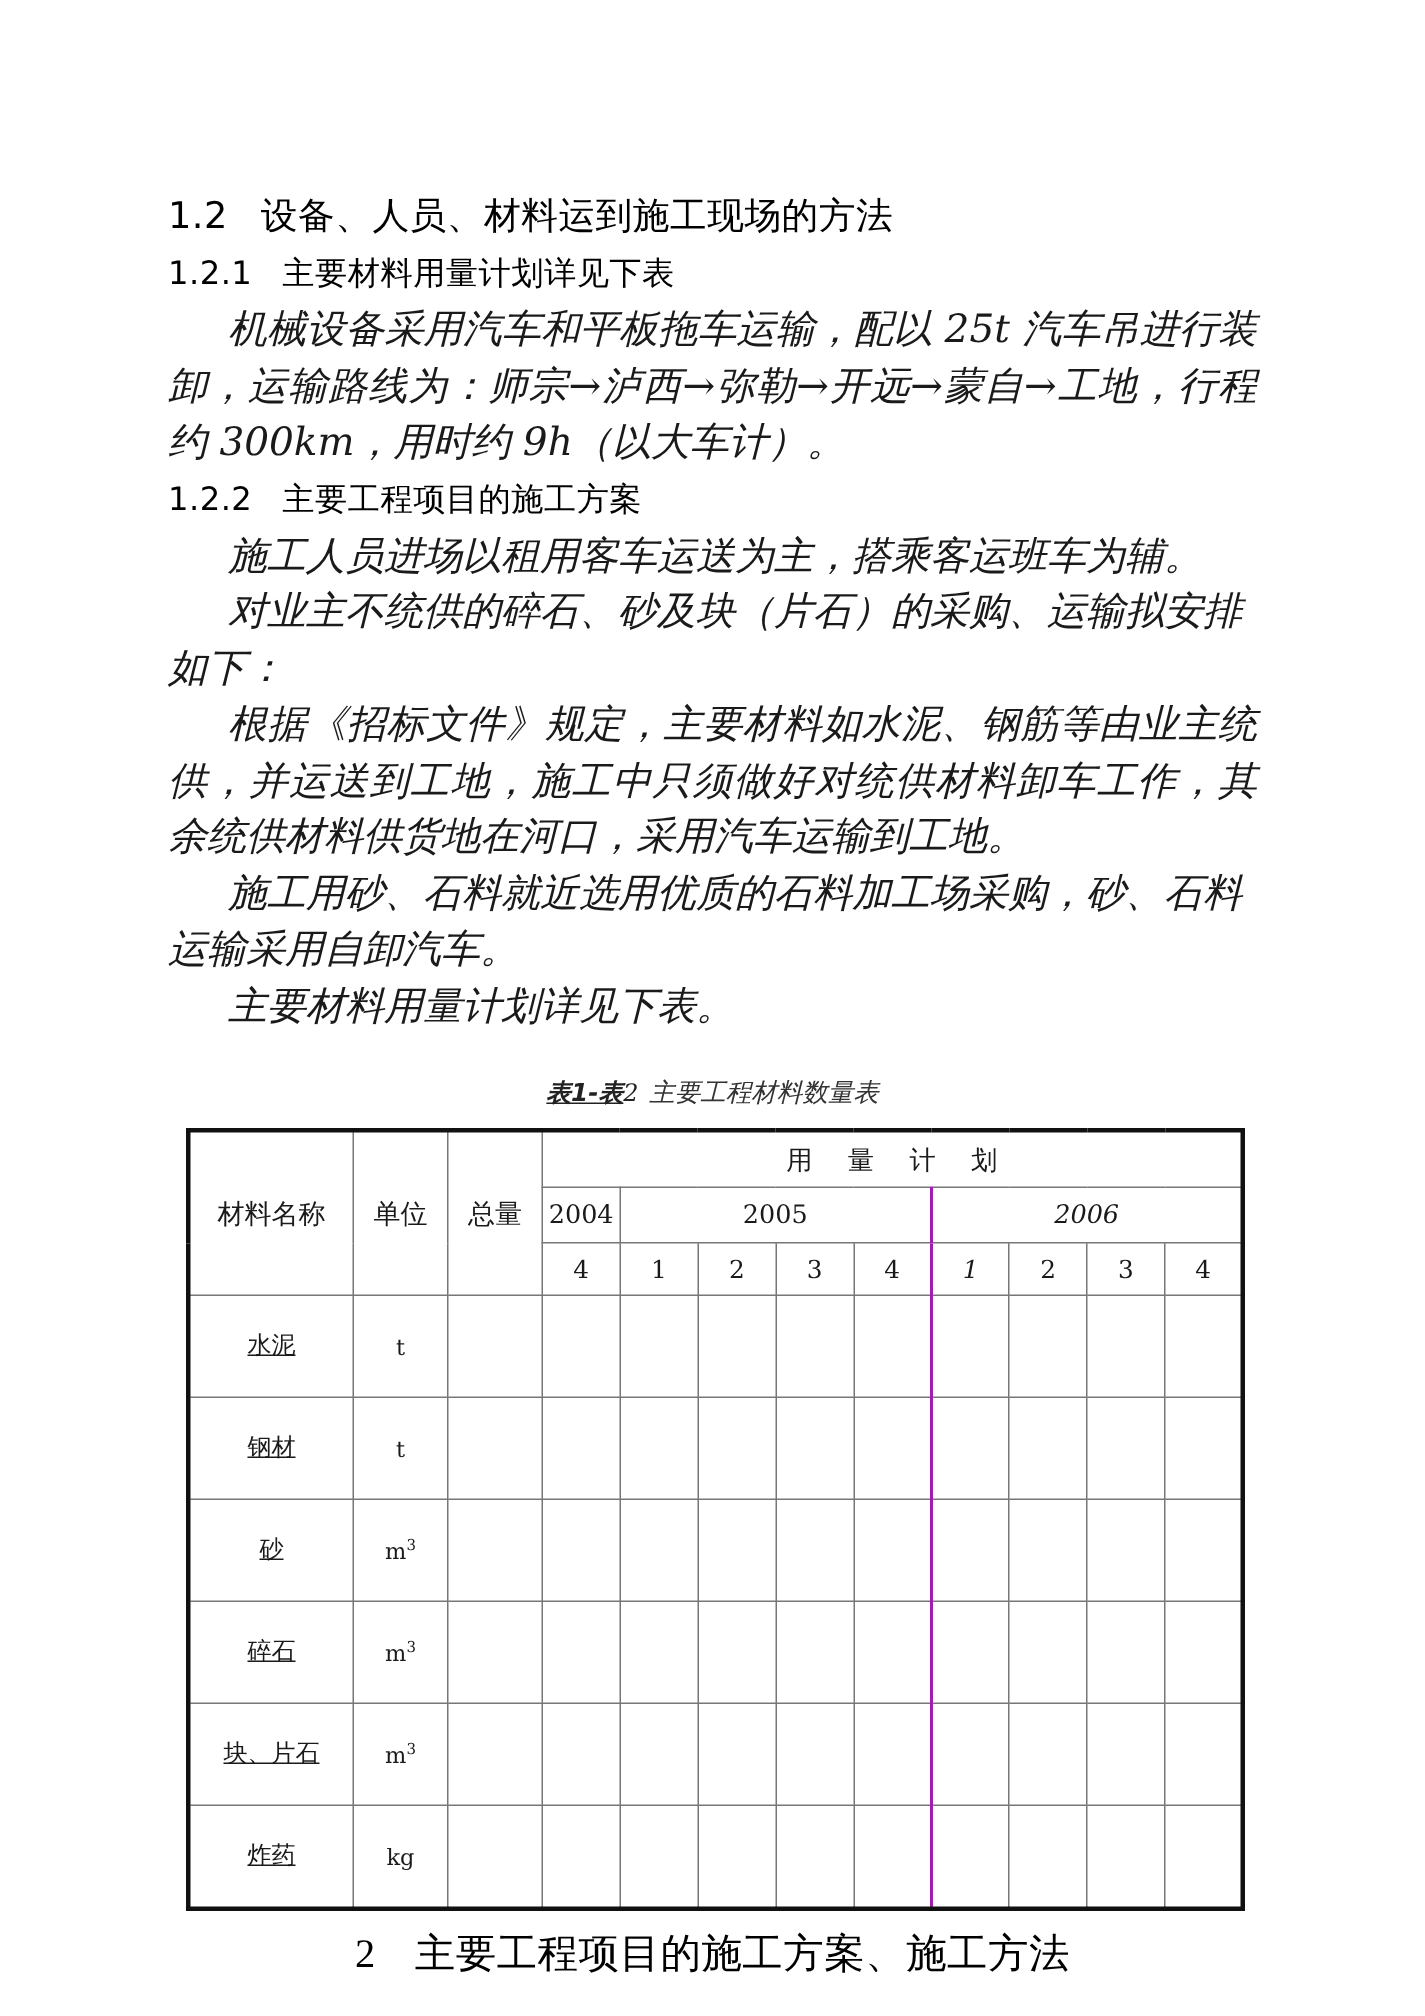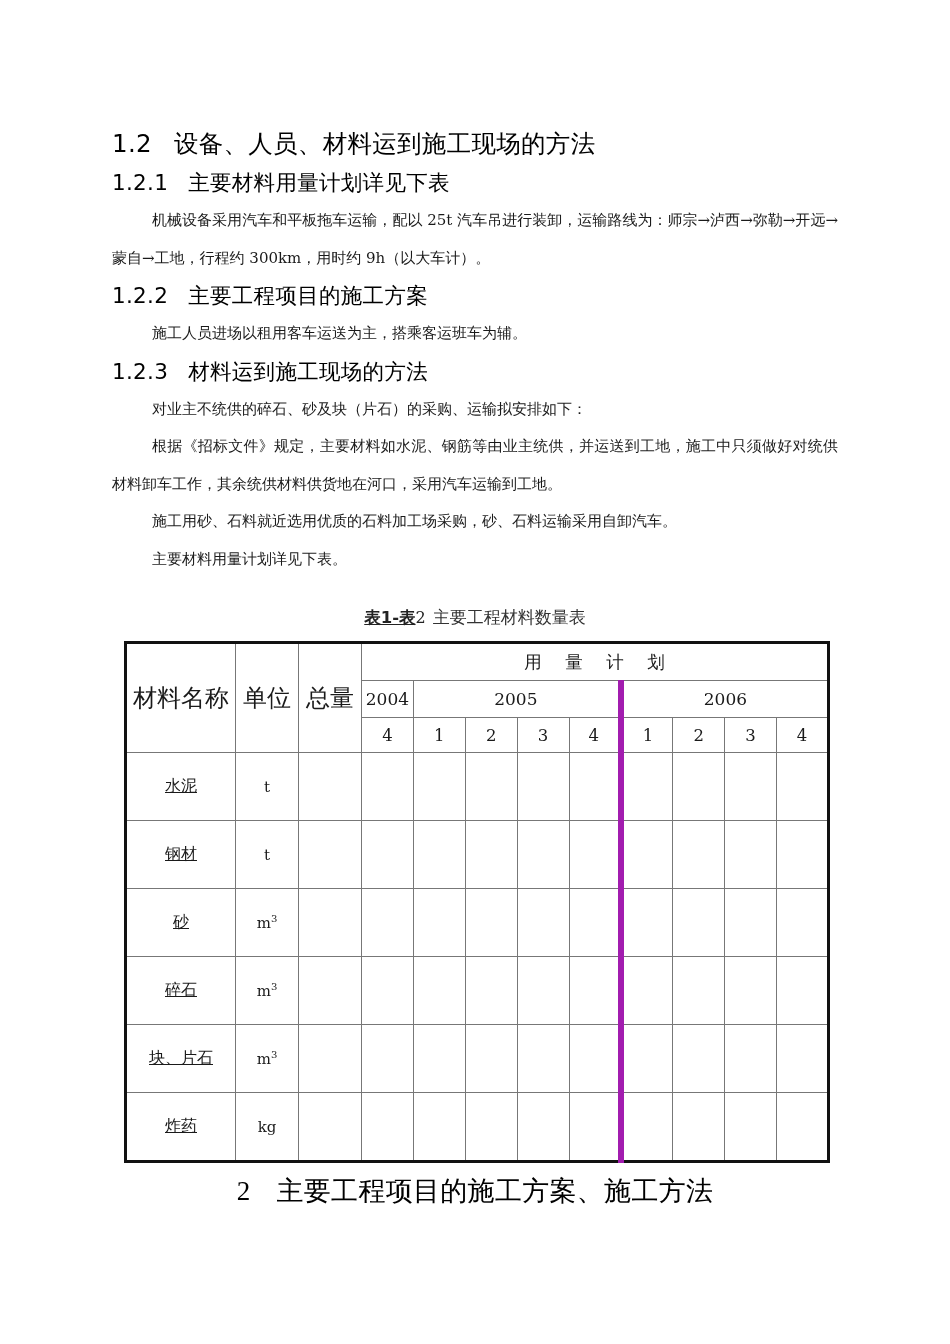--- a/index.html
+++ b/index.html
@@ -61,39 +61,41 @@
     line-height: 44px;
     text-align: center;
     margin-top: 6px;
     font-family: Liberation Serif, serif;
   }
   .h-chapter .h-gap-chapter { display: inline-block; width: 26px; }
 
   
   p.body {
     font-family: "DejaVu Serif", "Liberation Serif", serif;
-    font-size: 15px;
+    font-size: 26px;
     line-height: 37.5px;
     margin: 0;
     text-align: justify;
     text-justify: inter-ideograph;
     color: #1a1a1a;
+    font-style: italic;
   }
   p.indent { text-indent: 40px; }
   p.tight { text-align: left; }
 
   
   .tbl-caption {
     text-align: center;
     font-size: 17px;
     line-height: 26px;
     margin-top: 26px;
     margin-bottom: 10px;
     font-family: "DejaVu Serif", "Liberation Serif", serif;
     color: #222;
+    font-style: italic;
   }
   .tbl-caption .cap-strong {
     font-weight: bold;
     text-decoration: underline;
     font-family: "DejaVu Sans", "Liberation Sans", sans-serif;
     font-size: 16.5px;
   }
   .tbl-caption .cap-num {
     font-size: 16px;
   }
@@ -113,21 +115,21 @@
   .mat-table td {
     border: 1px solid #777;
     text-align: center;
     vertical-align: middle;
     font-family: "DejaVu Serif", "Liberation Serif", serif;
     font-size: 16px;
     color: #1a1a1a;
     padding: 0;
   }
   .mat-table td.head-main {
-    font-size: 24px;
+    font-size: 18px;
   }
   .mat-table td.plan-title {
     font-size: 17.5px;
     letter-spacing: 9px;
     text-indent: 9px;
     height: 36px;
   }
   .mat-table td.year {
     font-size: 17px;
     height: 36px;
@@ -140,21 +142,22 @@
     font-size: 16px;
     text-decoration: underline;
   }
   .mat-table td.unit {
     font-size: 15px;
   }
   .mat-table tr.data-row td {
     height: 67px;
   }
   .mat-table td.sep-left {
-    border-left: 6px solid #a21caf;
+    border-left: 2px solid #a21caf;
+    font-style: italic;
   }
   sup.m3 {
     font-size: 10px;
     vertical-align: super;
   }
 </style>
 </head>
 <body>
 
 <div class="page">
@@ -169,23 +172,20 @@
     </h3>
 
     <p class="body indent">机械设备采用汽车和平板拖车运输，配以 25t 汽车吊进行装卸，运输路线为：师宗→泸西→弥勒→开远→蒙自→工地，行程约 300km，用时约 9h（以大车计）。</p>
 
     <h3 class="h-minor">
       <span class="h-num">1.2.2</span><span class="h-gap-minor"></span><span>主要工程项目的施工方案</span>
     </h3>
 
     <p class="body indent tight">施工人员进场以租用客车运送为主，搭乘客运班车为辅。</p>
 
-    <h3 class="h-minor">
-      <span class="h-num">1.2.3</span><span class="h-gap-minor"></span><span>材料运到施工现场的方法</span>
-    </h3>
 
     <p class="body indent tight">对业主不统供的碎石、砂及块（片石）的采购、运输拟安排如下：</p>
     <p class="body indent">根据《招标文件》规定，主要材料如水泥、钢筋等由业主统供，并运送到工地，施工中只须做好对统供材料卸车工作，其余统供材料供货地在河口，采用汽车运输到工地。</p>
     <p class="body indent tight">施工用砂、石料就近选用优质的石料加工场采购，砂、石料运输采用自卸汽车。</p>
     <p class="body indent tight">主要材料用量计划详见下表。</p>
 
     <div class="tbl-caption">
       <span class="cap-strong">表1-表</span><span class="cap-num">2</span><span class="cap-rest">主要工程材料数量表</span>
     </div>
 

